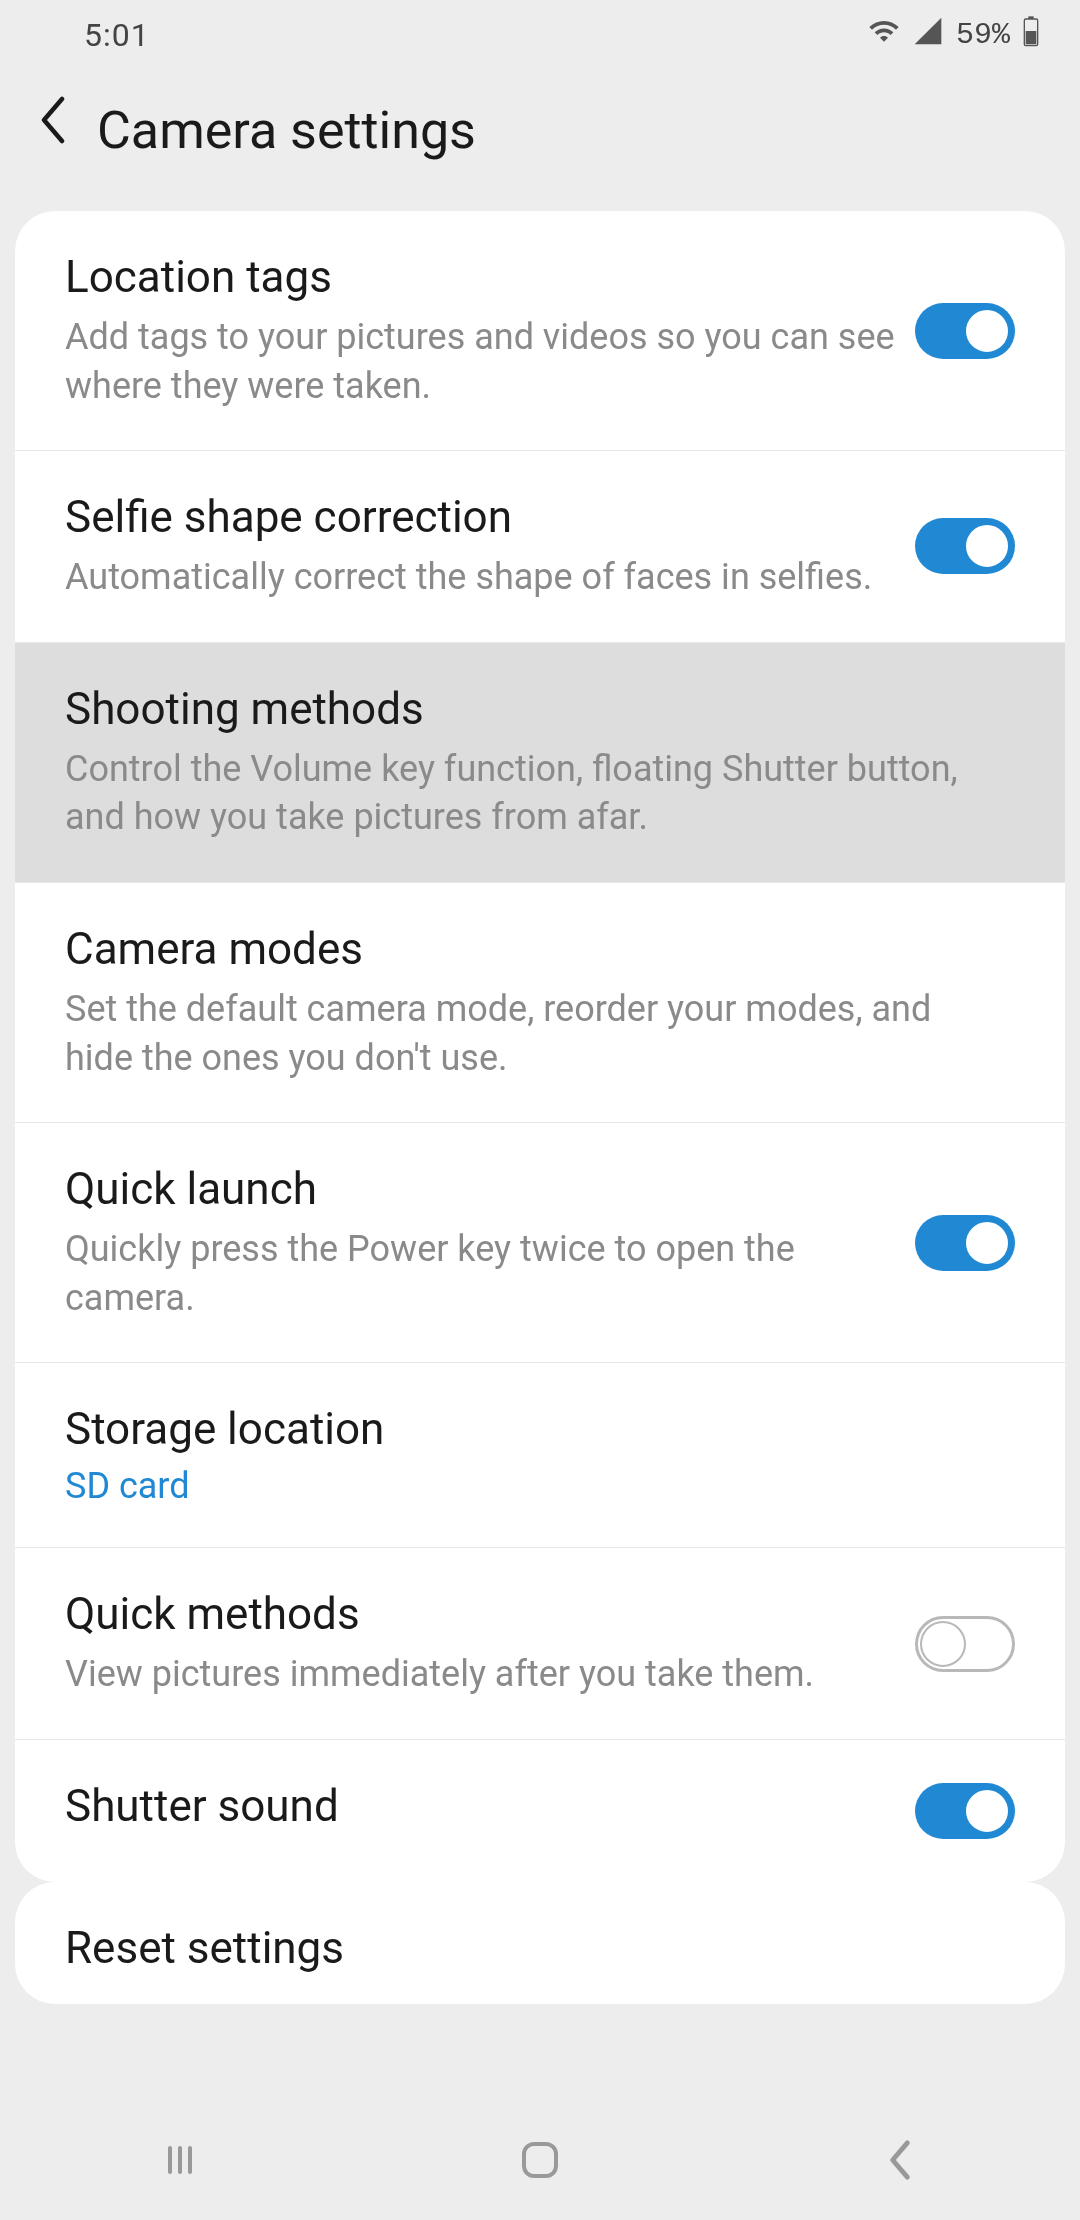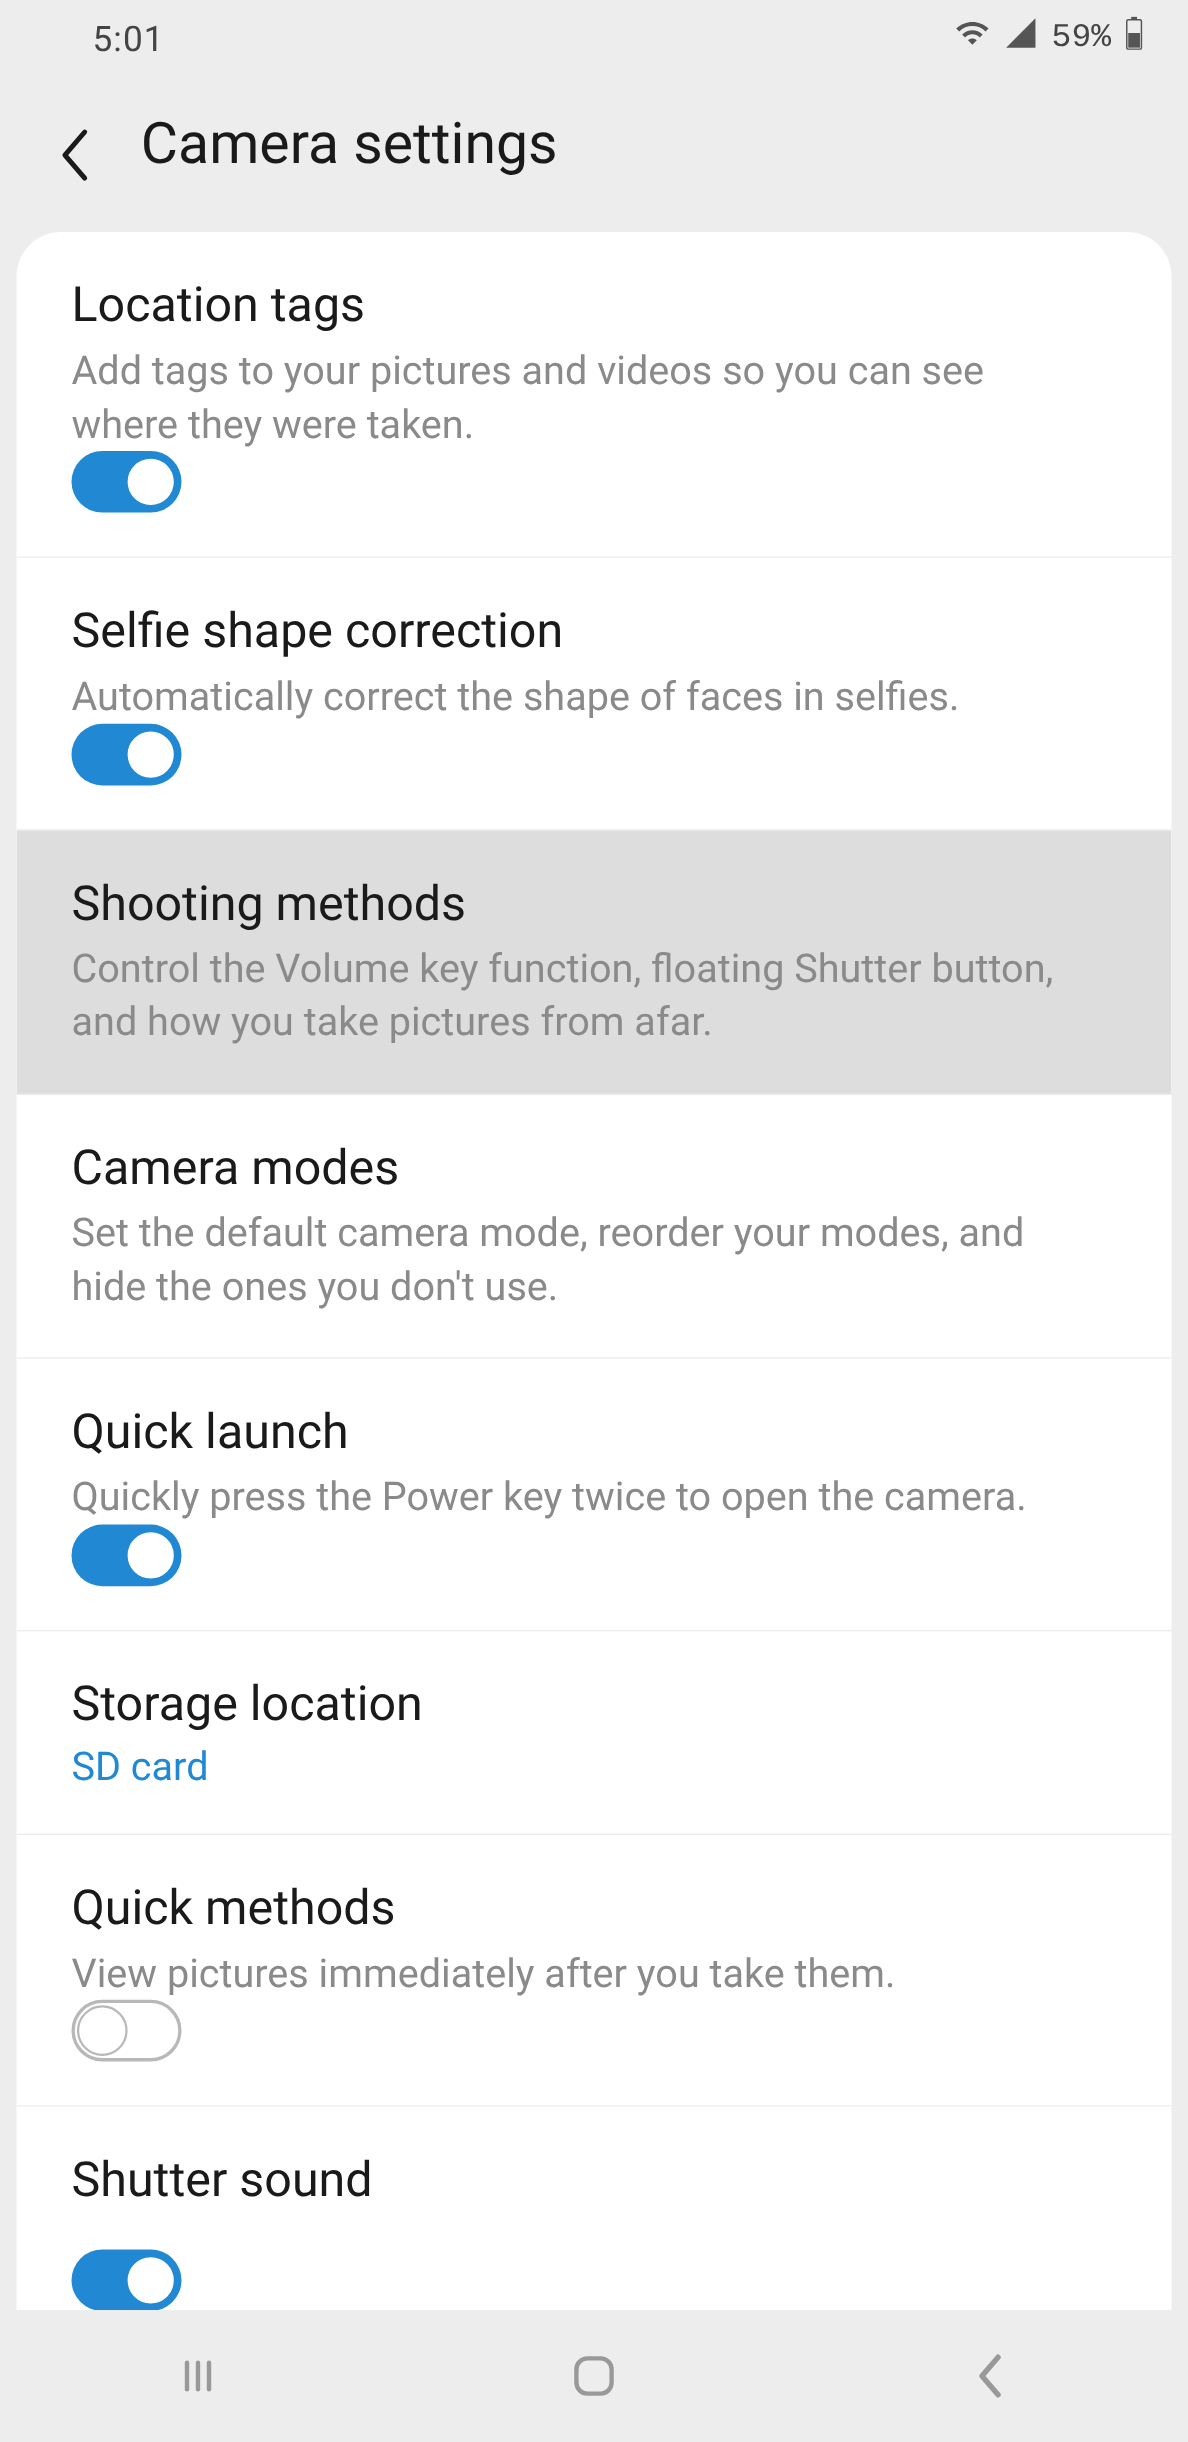--- a/index.html
+++ b/index.html
@@ -18,24 +18,24 @@
       padding: 0 40px;
       font-size: 32px;
       color: #444;
       margin-left: 44px;
     }
     .status-left { font-weight: 400; letter-spacing: 1px; }
     .status-right { display: flex; align-items: center; gap: 12px; font-family: Liberation Mono, monospace; }
     .status-right span { font-size: 30px; }
     
     .header {
-      padding: 30px 40px 50px 48px;
-      display: flex;
-      align-items: flex-end;
-      gap: 40px;
+      padding: 30px 40px 50px 33px;
+      display: flex;
+      align-items: flex-start;
+      gap: 24px;
     }
     .back-arrow {
       width: 40px;
       height: 40px;
       display: flex;
       align-items: center;
       justify-content: center;
     }
     .header-title {
       font-size: 52px;
@@ -46,24 +46,23 @@
     .card {
       background: #fff;
       border-radius: 40px;
       margin: 0 15px;
       overflow: hidden;
     }
     
     .setting-item {
       padding: 40px 50px;
       display: flex;
-      align-items: flex-start;
+      align-items: center;
       justify-content: space-between;
       border-bottom: 1px solid #e8e8e8;
-      flex-direction: column;
     }
     .setting-item.no-border { border-bottom: none; gap: 28px; }
     .setting-item.highlighted { background: #dddddd; }
     .setting-text { flex: 1; padding-right: 20px; }
     .setting-title {
       font-size: 44px;
       color: #1a1a1a;
       margin-bottom: 10px;
     }
     .setting-subtitle {

